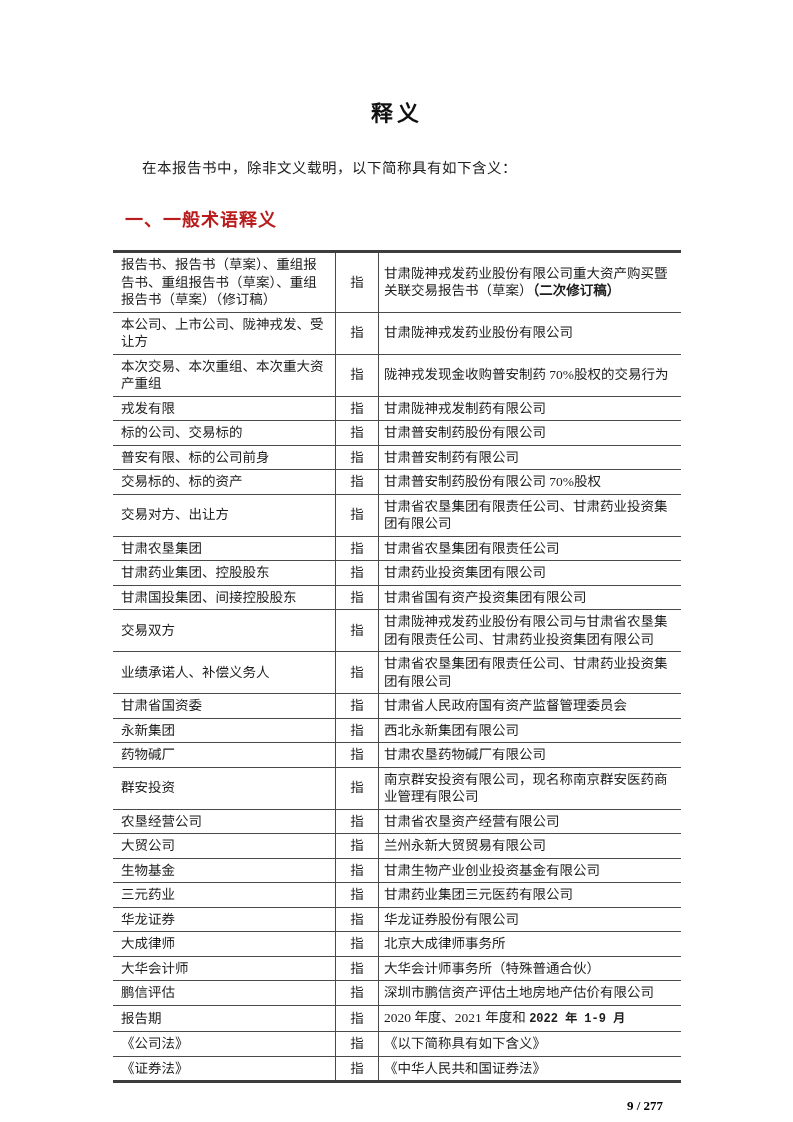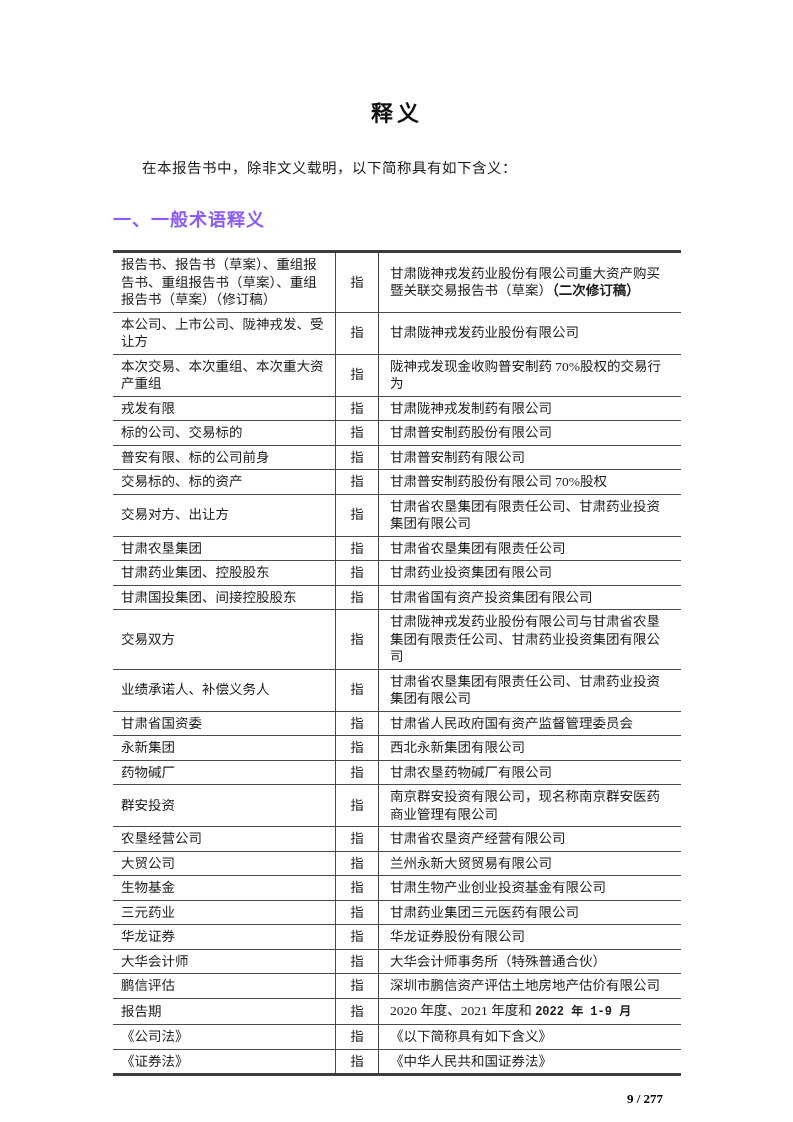--- a/index.html
+++ b/index.html
@@ -31,26 +31,26 @@
   }
   .intro {
     margin: 30px 0 0 0;
     text-indent: 2em;
     font-size: 14.5px;
     line-height: 20px;
     letter-spacing: 0.5px;
     color: #1c1c1c;
   }
   .section-heading {
-    margin: 30px 0 0 0;
+    margin: 30px 0 0 12px;
     font-family: "Liberation Sans", "DejaVu Sans", sans-serif;
     font-weight: 700;
     font-size: 18px;
     line-height: 24px;
-    color: #8b5cf6;
+    color: #b91c1c;
     letter-spacing: 1px;
   }
   .def-table {
     width: 100%;
     margin-top: 18px;
     border-collapse: collapse;
     border-top: 3px solid #3d3d3d;
     border-bottom: 3px solid #3d3d3d;
     table-layout: fixed;
   }
@@ -69,21 +69,21 @@
   td.term-cell {
     width: 206px;
     border-right: 1px solid #4a4a4a;
   }
   td.indicator-cell {
     width: 26px;
     text-align: center;
     border-right: 1px solid #4a4a4a;
   }
   td.definition-cell {
-    padding-left: 11px;
+    padding-left: 5px;
   }
   .seg-bold {
     font-weight: 700;
   }
   .seg-bold.sans {
     font-family: Liberation Mono, monospace;
     font-size: 12px;
   }
   .page-number {
     margin-top: 15px;
@@ -207,20 +207,25 @@
           <td class="term-cell">三元药业</td>
           <td class="indicator-cell">指</td>
           <td class="definition-cell"><span>甘肃药业集团三元医药有限公司</span></td>
         </tr>
         <tr>
           <td class="term-cell">华龙证券</td>
           <td class="indicator-cell">指</td>
           <td class="definition-cell"><span>华龙证券股份有限公司</span></td>
         </tr>
         <tr>
+          <td class="term-cell">大成律师</td>
+          <td class="indicator-cell">指</td>
+          <td class="definition-cell"><span>北京大成律师事务所</span></td>
+        </tr>
+        <tr>
           <td class="term-cell">大华会计师</td>
           <td class="indicator-cell">指</td>
           <td class="definition-cell"><span>大华会计师事务所（特殊普通合伙）</span></td>
         </tr>
         <tr>
           <td class="term-cell">鹏信评估</td>
           <td class="indicator-cell">指</td>
           <td class="definition-cell"><span>深圳市鹏信资产评估土地房地产估价有限公司</span></td>
         </tr>
         <tr>

